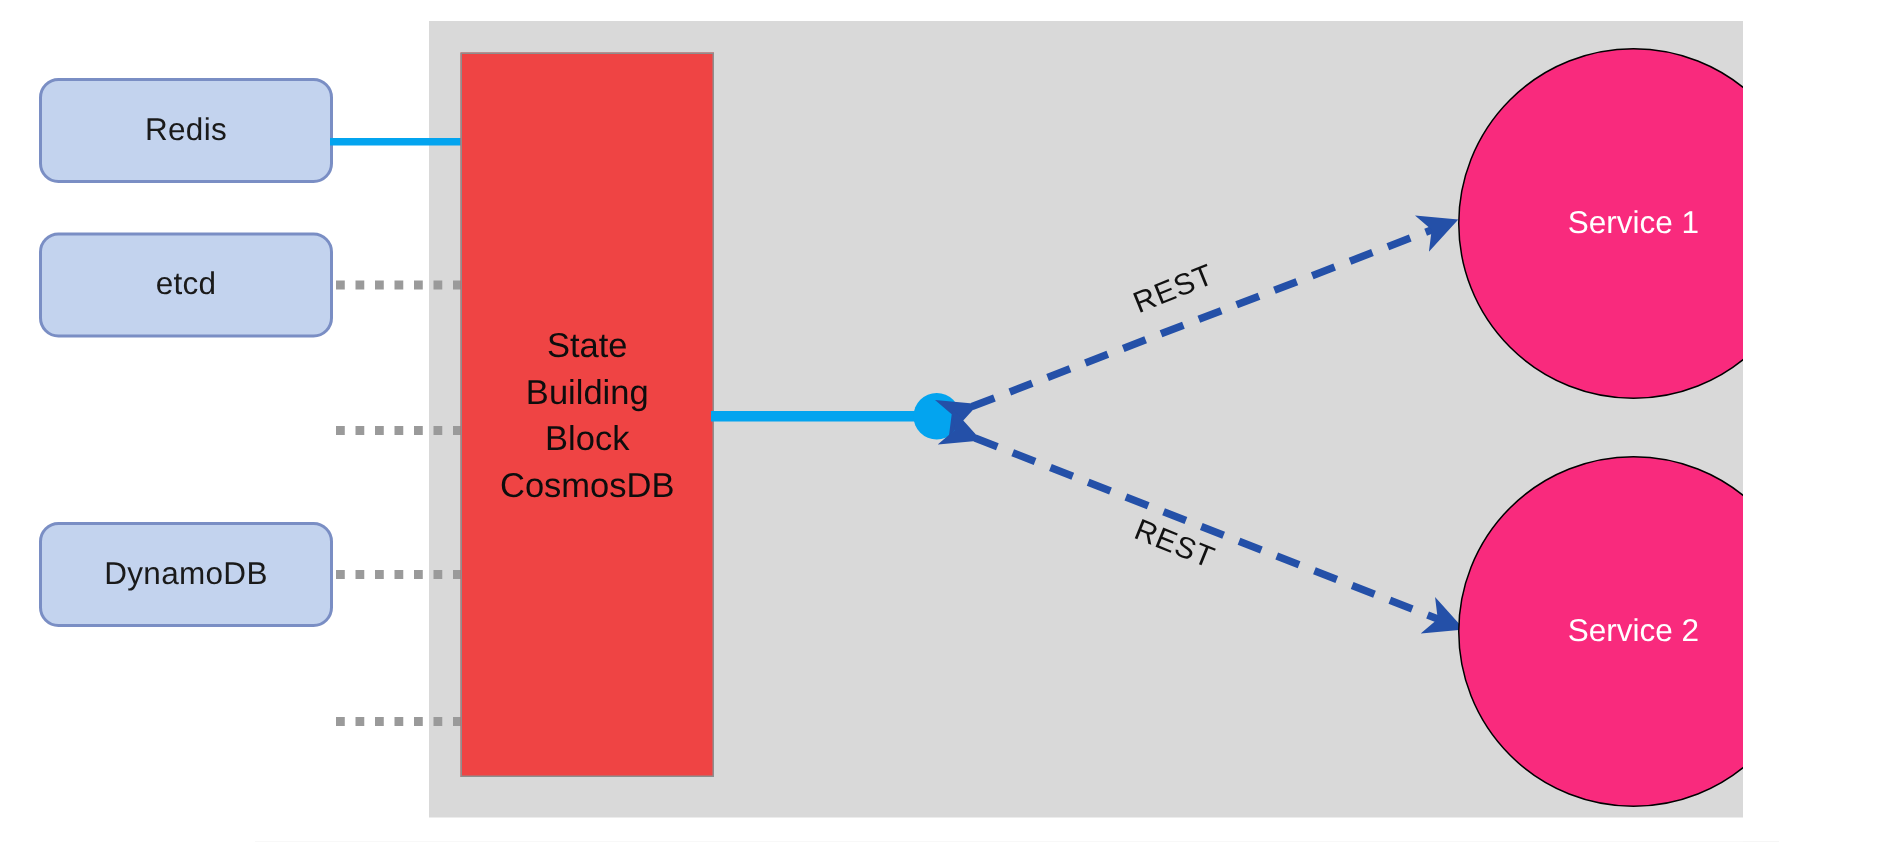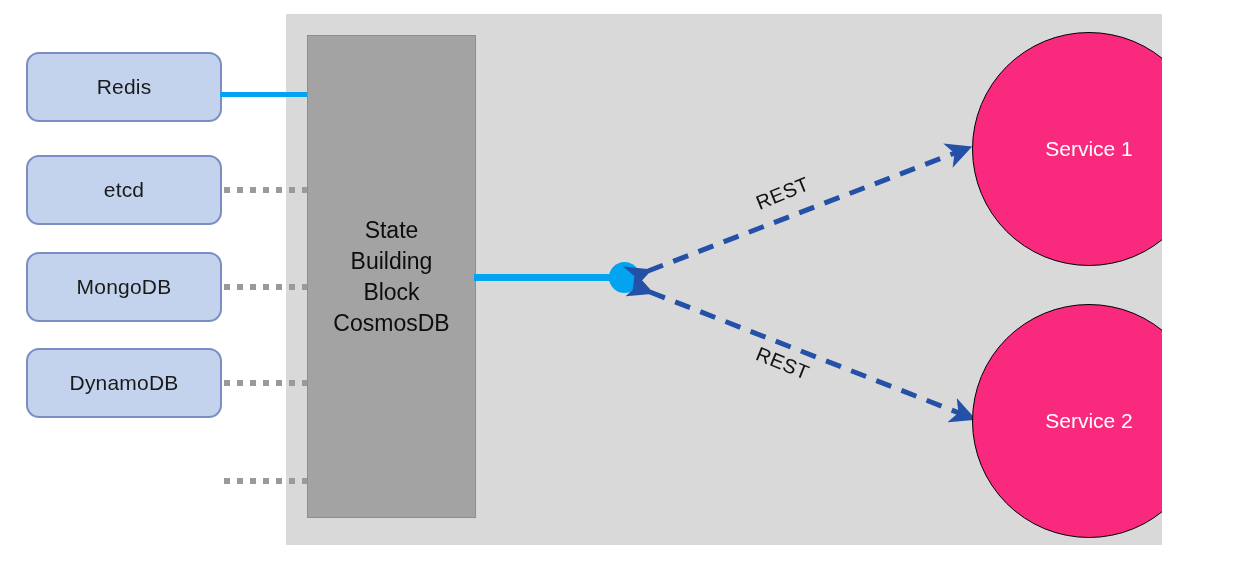--- a/index.html
+++ b/index.html
@@ -66,21 +66,21 @@
   }
 
   
   .service-rect {
     position: absolute;
     left: 307px;
     top: 35px;
     width: 169px;
     height: 483px;
     box-sizing: border-box;
-    background: #a3a3a3;
+    background: #ef4444;
     border: 1px solid #8e8e8e;
     display: flex;
     flex-direction: column;
     align-items: center;
     justify-content: center;
     color: #0d0d0d;
     font-size: 23px;
     line-height: 31px;
   }
   .service-rect span { display: block; text-align: center; }
@@ -159,23 +159,20 @@
 <div id="diagram-root">
 
   <div class="gray-panel"></div>
 
   <div class="db-box" style="top:52px;">
       <span>Redis</span>
     </div>
   <div class="db-box" style="top:155px;">
       <span>etcd</span>
     </div>
-  <div class="db-box" style="top:252px;">
-      <span>MongoDB</span>
-    </div>
   <div class="db-box" style="top:348px;">
       <span>DynamoDB</span>
     </div>
 
   <div class="conn-solid" style="top:92px;"></div>
   <div class="conn-dotted" style="top:187px;"></div>
   <div class="conn-dotted" style="top:284px;"></div>
   <div class="conn-dotted" style="top:380px;"></div>
   <div class="conn-dotted" style="top:478px;"></div>
 

